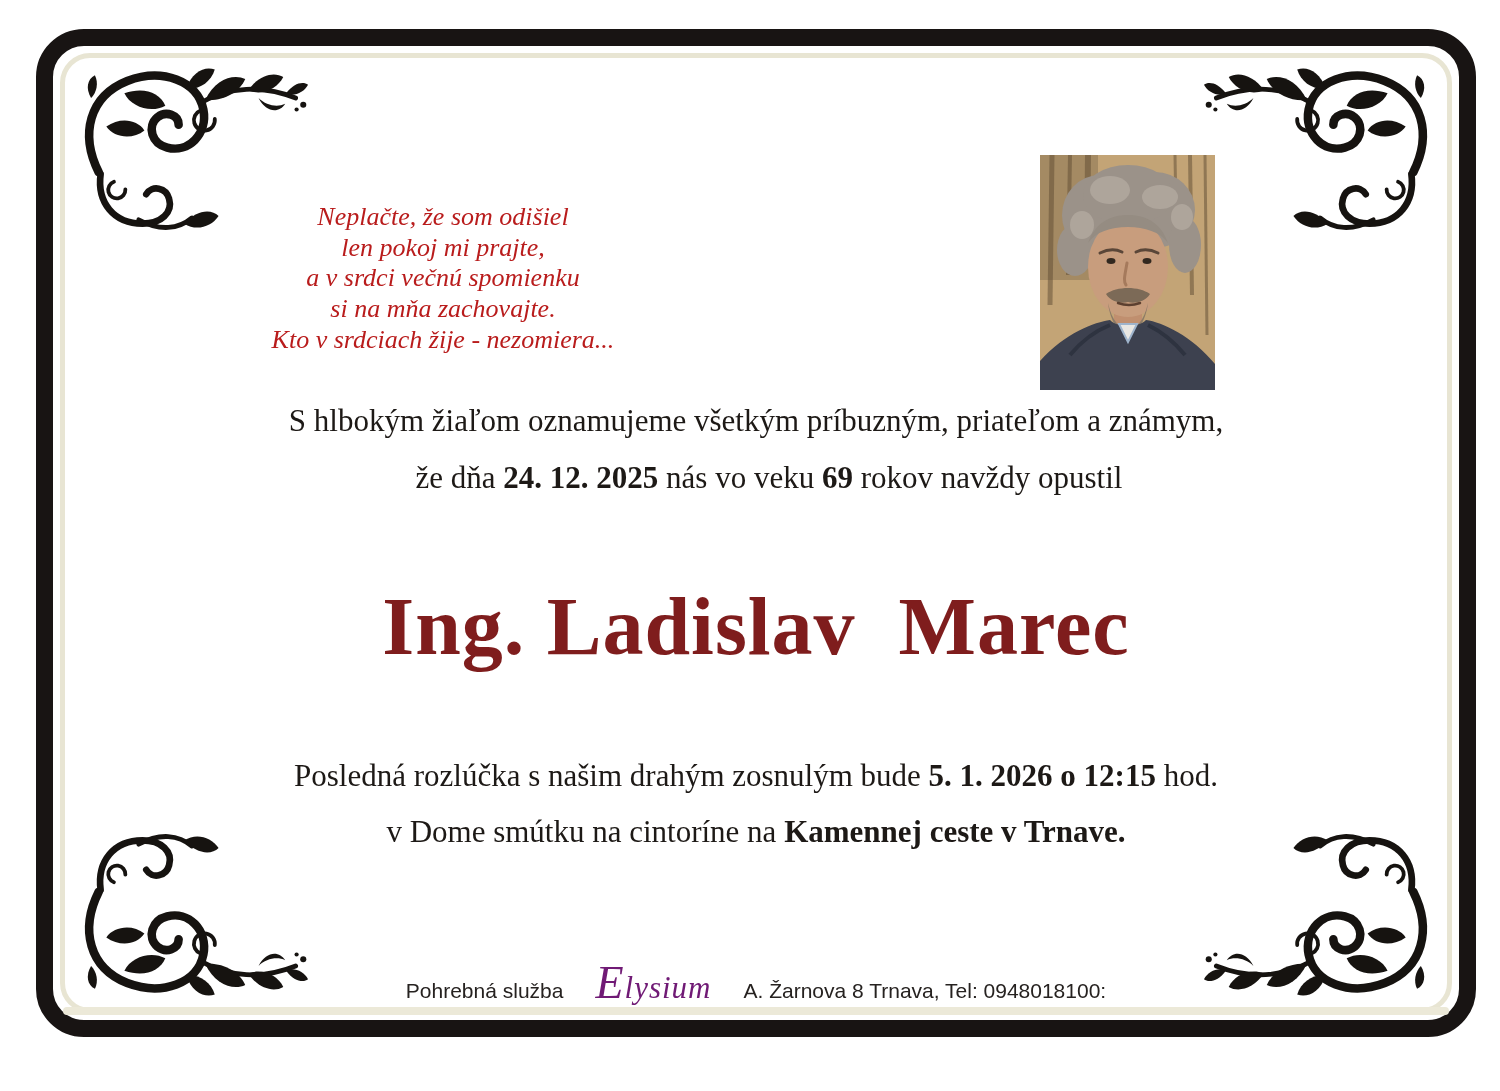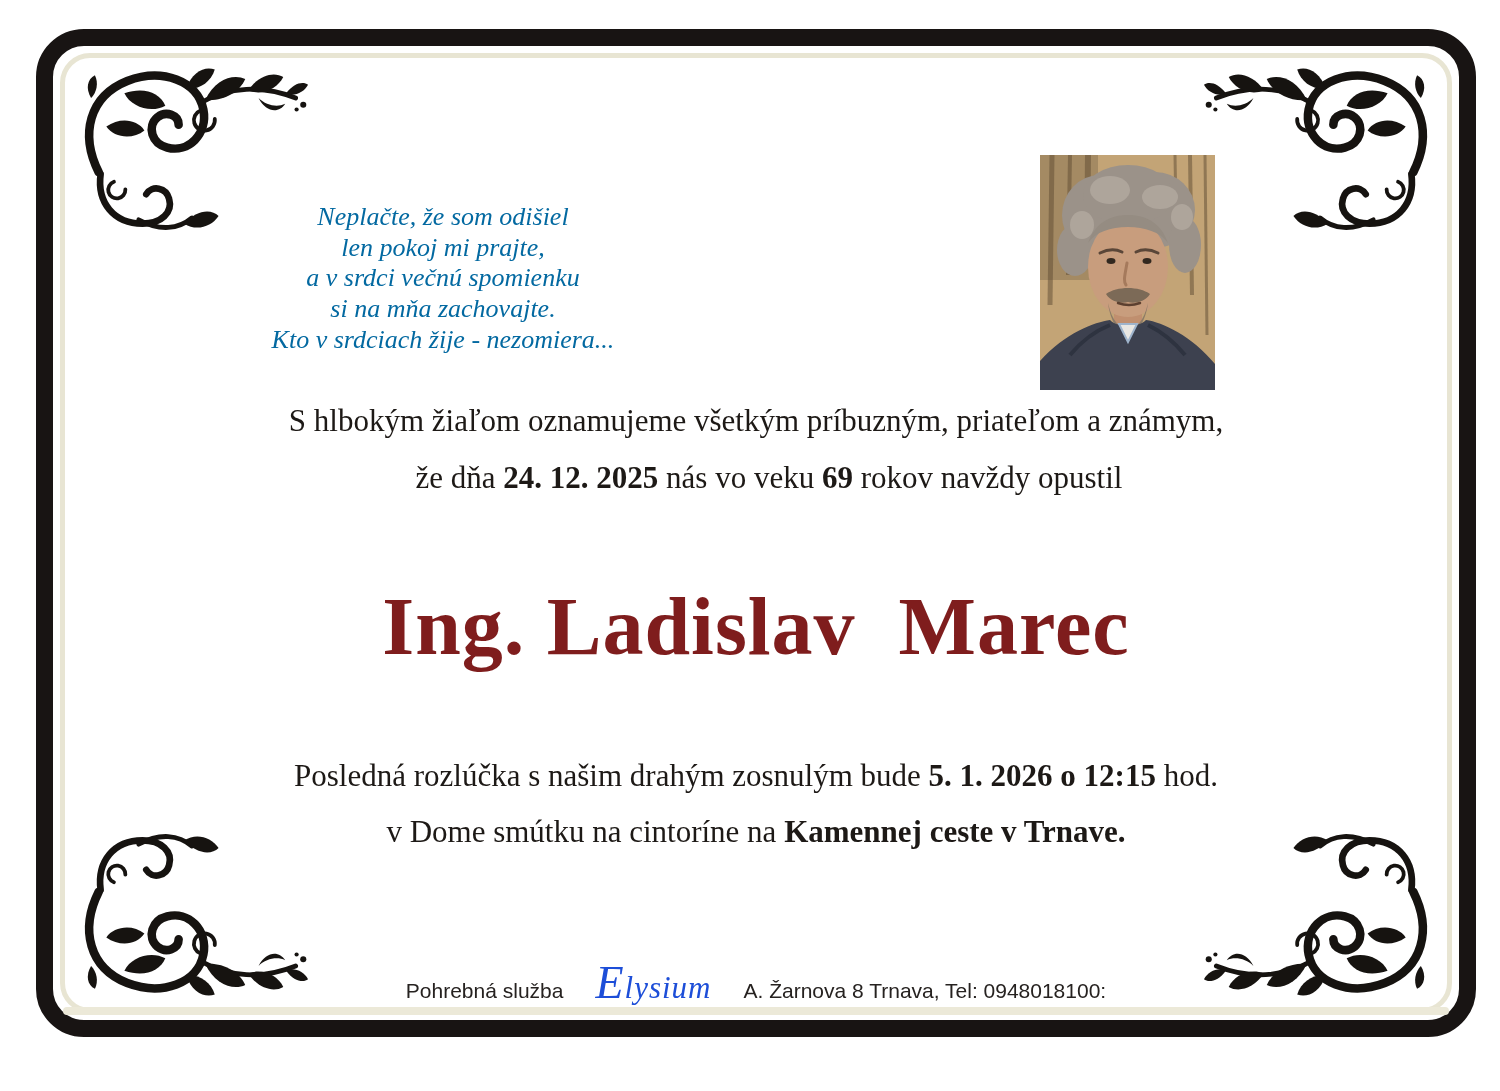--- a/index.html
+++ b/index.html
@@ -27,21 +27,21 @@
   .orn-bl { left:18px; bottom:16px; transform:scaleY(-1); }
   .orn-br { right:18px; bottom:16px; transform:scale(-1,-1); }
 
   
   .photo { position:absolute; left:987px; top:109px; width:175px; height:235px; }
   .photo svg { width:100%; height:100%; display:block; }
 
   
   .poem {
     position:absolute; left:200px; top:156px; width:380px; text-align:center;
-    font-style:italic; font-size:26px; line-height:1.18; color:#0369a1;
+    font-style:italic; font-size:26px; line-height:1.18; color:#b91c1c;
   }
   .announce { position:absolute; left:0; right:0; top:357px; text-align:center; font-size:31px; }
   .announce p { margin:0; }
   .announce p + p { margin-top:21px;padding-left:26px; }
   .bold { font-weight:700; }
 
   .name {
     position:absolute; left:0; right:0; top:534px; margin:0; text-align:center;
     font-size:82px; font-weight:700; letter-spacing:1px; white-space:pre; color:#7f1d1d;
   }
@@ -52,21 +52,21 @@
 
   .signature { position:absolute; top:834px; right:234px; font-size:30px; }
 
   .footer {
     position:absolute; left:0; right:0; top:910px; display:flex; justify-content:center;
     align-items:baseline; gap:32px; font-family:"Liberation Sans", sans-serif;
     font-size:21px; color:#262220;
   }
   .brand {
     font-family:"Liberation Serif", serif; font-style:italic; font-size:31px;
-    letter-spacing:1px; color:#1d4ed8;
+    letter-spacing:1px; color:#701a75;
   }
   .brand::first-letter { font-size:46px; }
 </style>
 </head>
 <body>
 
 <svg width="0" height="0" style="position:absolute" aria-hidden="true">
   <defs>
     <g id="flourish" fill="#161310" stroke="none">
       <path d="M28,118 C8,78 18,38 58,22 C95,8 132,22 138,52 C143,78 122,98 100,92 C84,88 78,70 90,60 C99,53 112,58 112,68" fill="none" stroke="#161310" stroke-width="9" stroke-linecap="round"></path>

